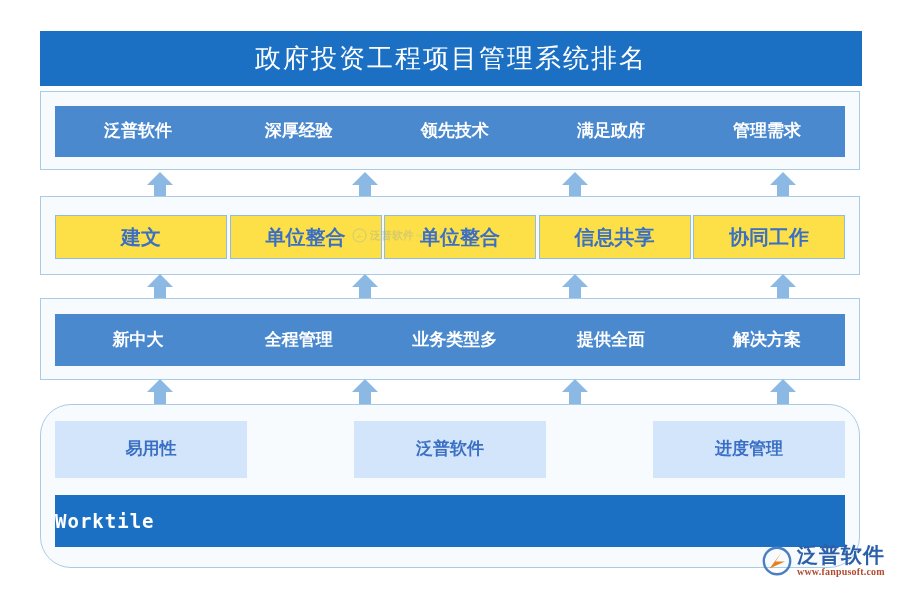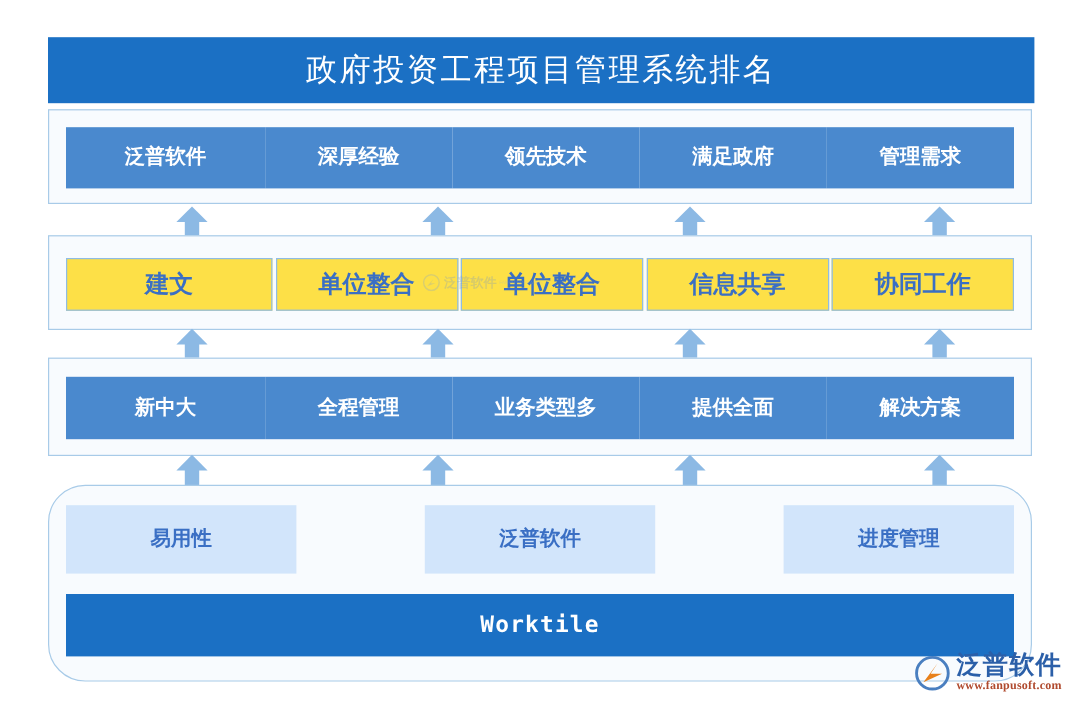--- a/index.html
+++ b/index.html
@@ -121,21 +121,20 @@
   
   .footer-bar {
     position: absolute;
     left: 14px;
     right: 14px;
     top: 90px;
     height: 52px;
     background: #1b70c4;
     display: flex;
     align-items: center;
-    justify-content: center;
   }
   .footer-bar-text {
     color: #ffffff;
     font-family: "DejaVu Sans Mono", "Liberation Mono", monospace;
     font-size: 19px;
     font-weight: bold;
     letter-spacing: 1px;
   }
 
   

